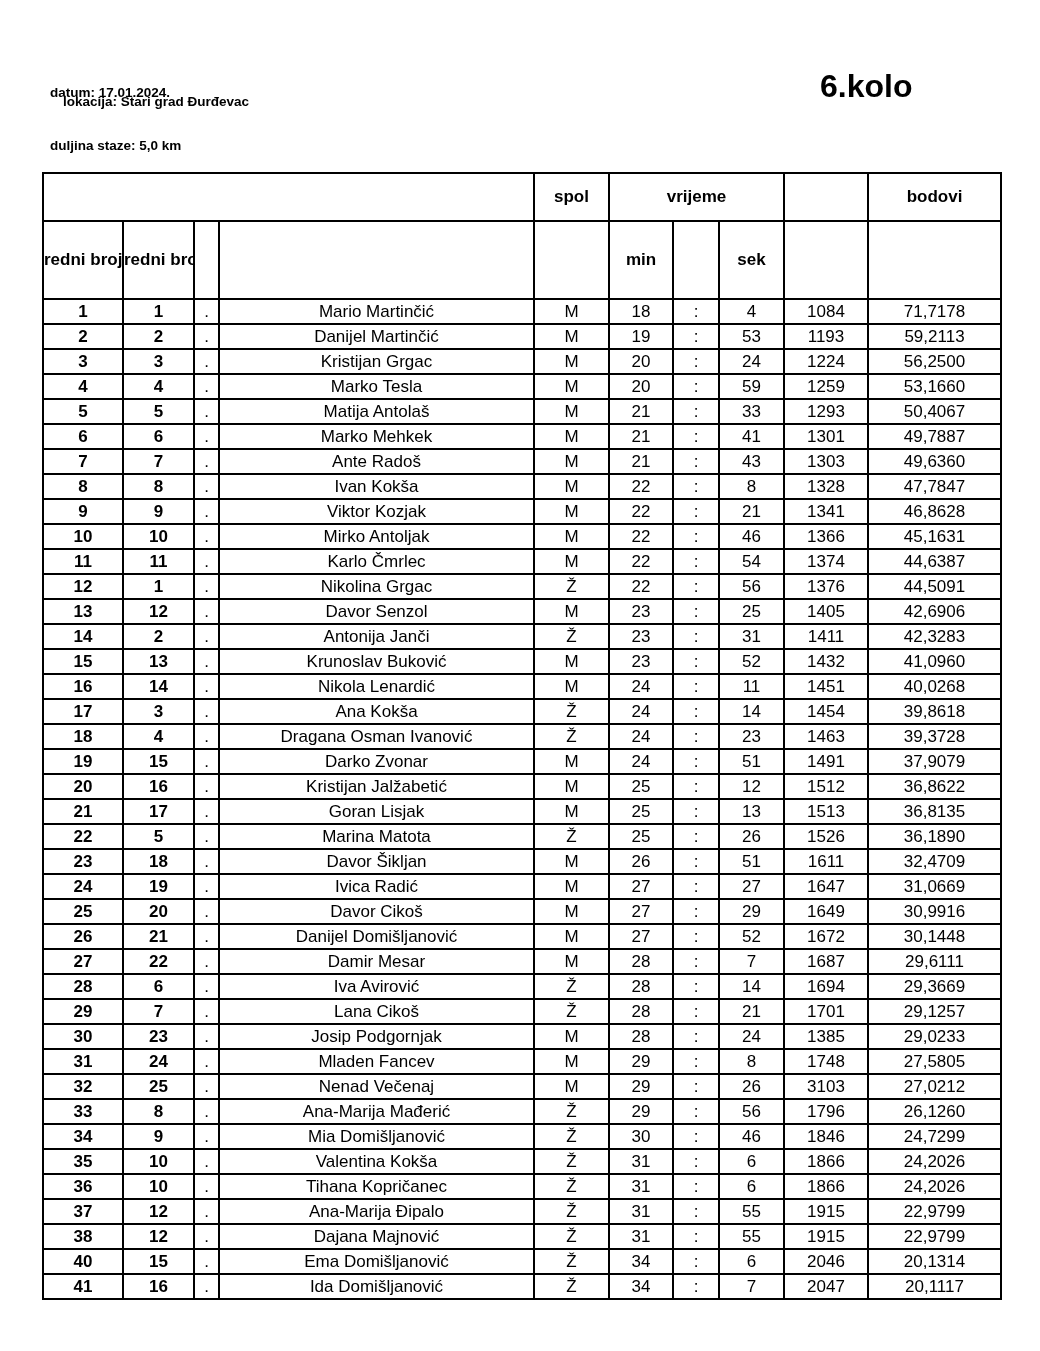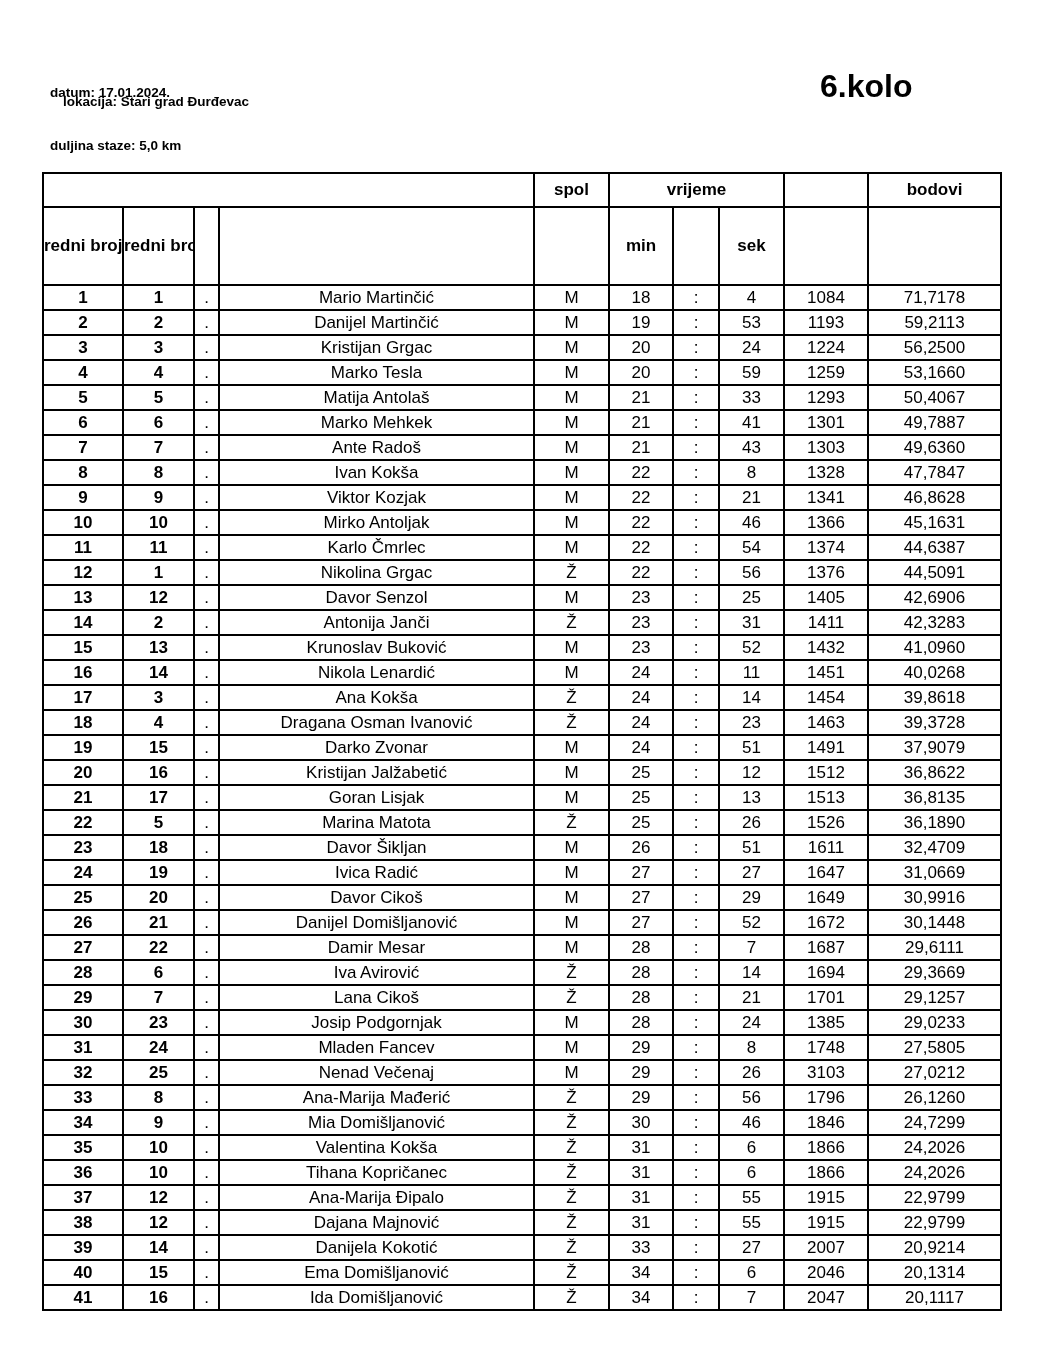--- a/index.html
+++ b/index.html
@@ -51,21 +51,21 @@
   }
   table.results td {
     border: 2px solid #000;
     font-size: 17px;
     text-align: center;
     vertical-align: middle;
     padding: 0;
     overflow: hidden;
     white-space: nowrap;
   }
-  tr.hrow1 { height: 34px; }
+  tr.hrow1 { height: 48px; }
   tr.hrow2 { height: 78px; }
   tbody tr { height: 25px; }
 
   td.ghost { border: none; background: transparent; }
   td.hb { font-weight: bold; }
   td.hsmall {
     font-size: 13px;
     font-weight: bold;
     white-space: normal;
     line-height: 1.25;
@@ -579,32 +579,20 @@
     <td class="c-dot">.</td>
     <td class="c-name">Dajana Majnović</td>
     <td class="c-spol">Ž</td>
     <td class="c-min">31</td>
     <td class="c-colon">:</td>
     <td class="c-sek">55</td>
     <td class="c-secs">1915</td>
     <td class="c-bodovi">22,9799</td>
   </tr>
         <tr>
-    <td class="c-total">39</td>
-    <td class="c-cat">14</td>
-    <td class="c-dot">.</td>
-    <td class="c-name">Danijela Kokotić</td>
-    <td class="c-spol">Ž</td>
-    <td class="c-min">33</td>
-    <td class="c-colon">:</td>
-    <td class="c-sek">27</td>
-    <td class="c-secs">2007</td>
-    <td class="c-bodovi">20,9214</td>
-  </tr>
-        <tr>
     <td class="c-total">40</td>
     <td class="c-cat">15</td>
     <td class="c-dot">.</td>
     <td class="c-name">Ema Domišljanović</td>
     <td class="c-spol">Ž</td>
     <td class="c-min">34</td>
     <td class="c-colon">:</td>
     <td class="c-sek">6</td>
     <td class="c-secs">2046</td>
     <td class="c-bodovi">20,1314</td>

